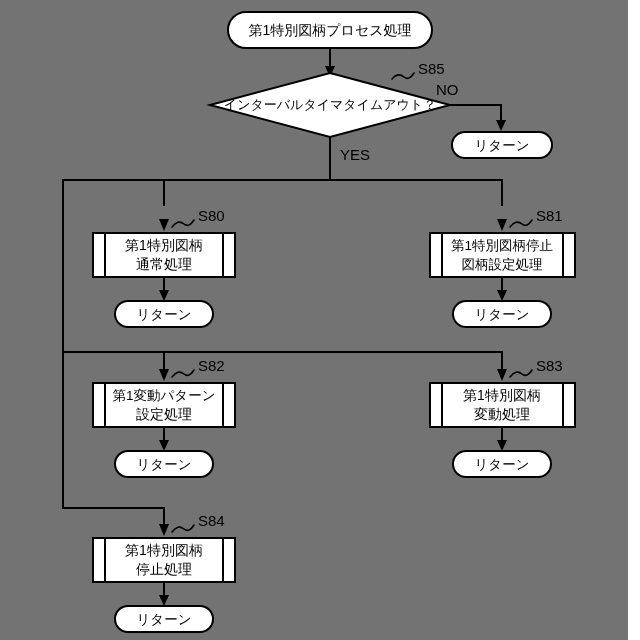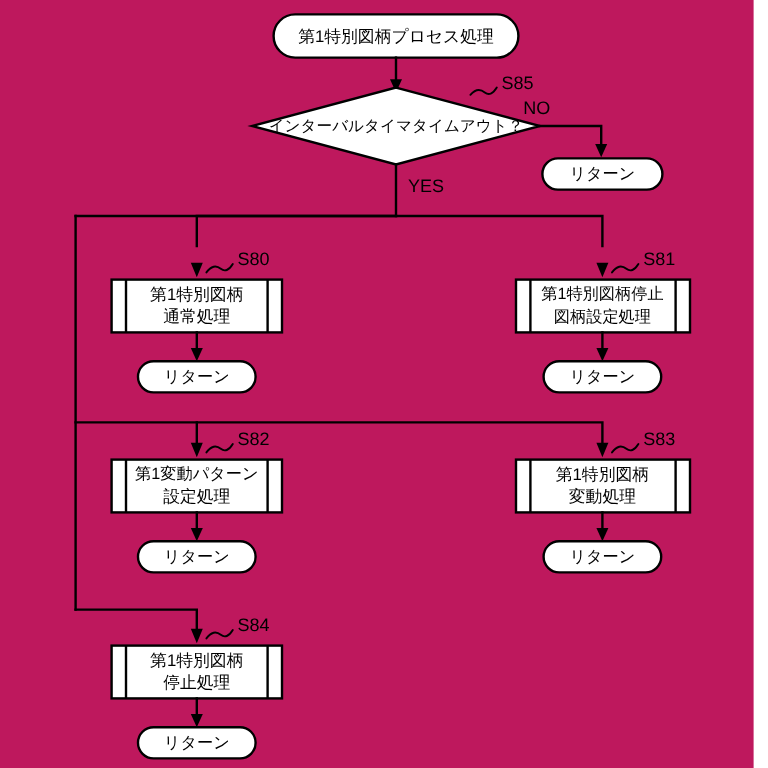--- a/index.html
+++ b/index.html
@@ -10,21 +10,21 @@
   body {
     width: 640px;
     height: 640px;
     font-family: "Liberation Sans", "DejaVu Sans", sans-serif;
     overflow: hidden;
   }
   #flowchart-root {
     position: relative;
     width: 628px;
     height: 640px;
-    background: #be185d;
+    background: #737373;
   }
   svg.chart {
     display: block;
     width: 640px;
     height: 640px;
   }
   .shape-line {
     fill: none;
     stroke: #000000;
     stroke-width: 2;

